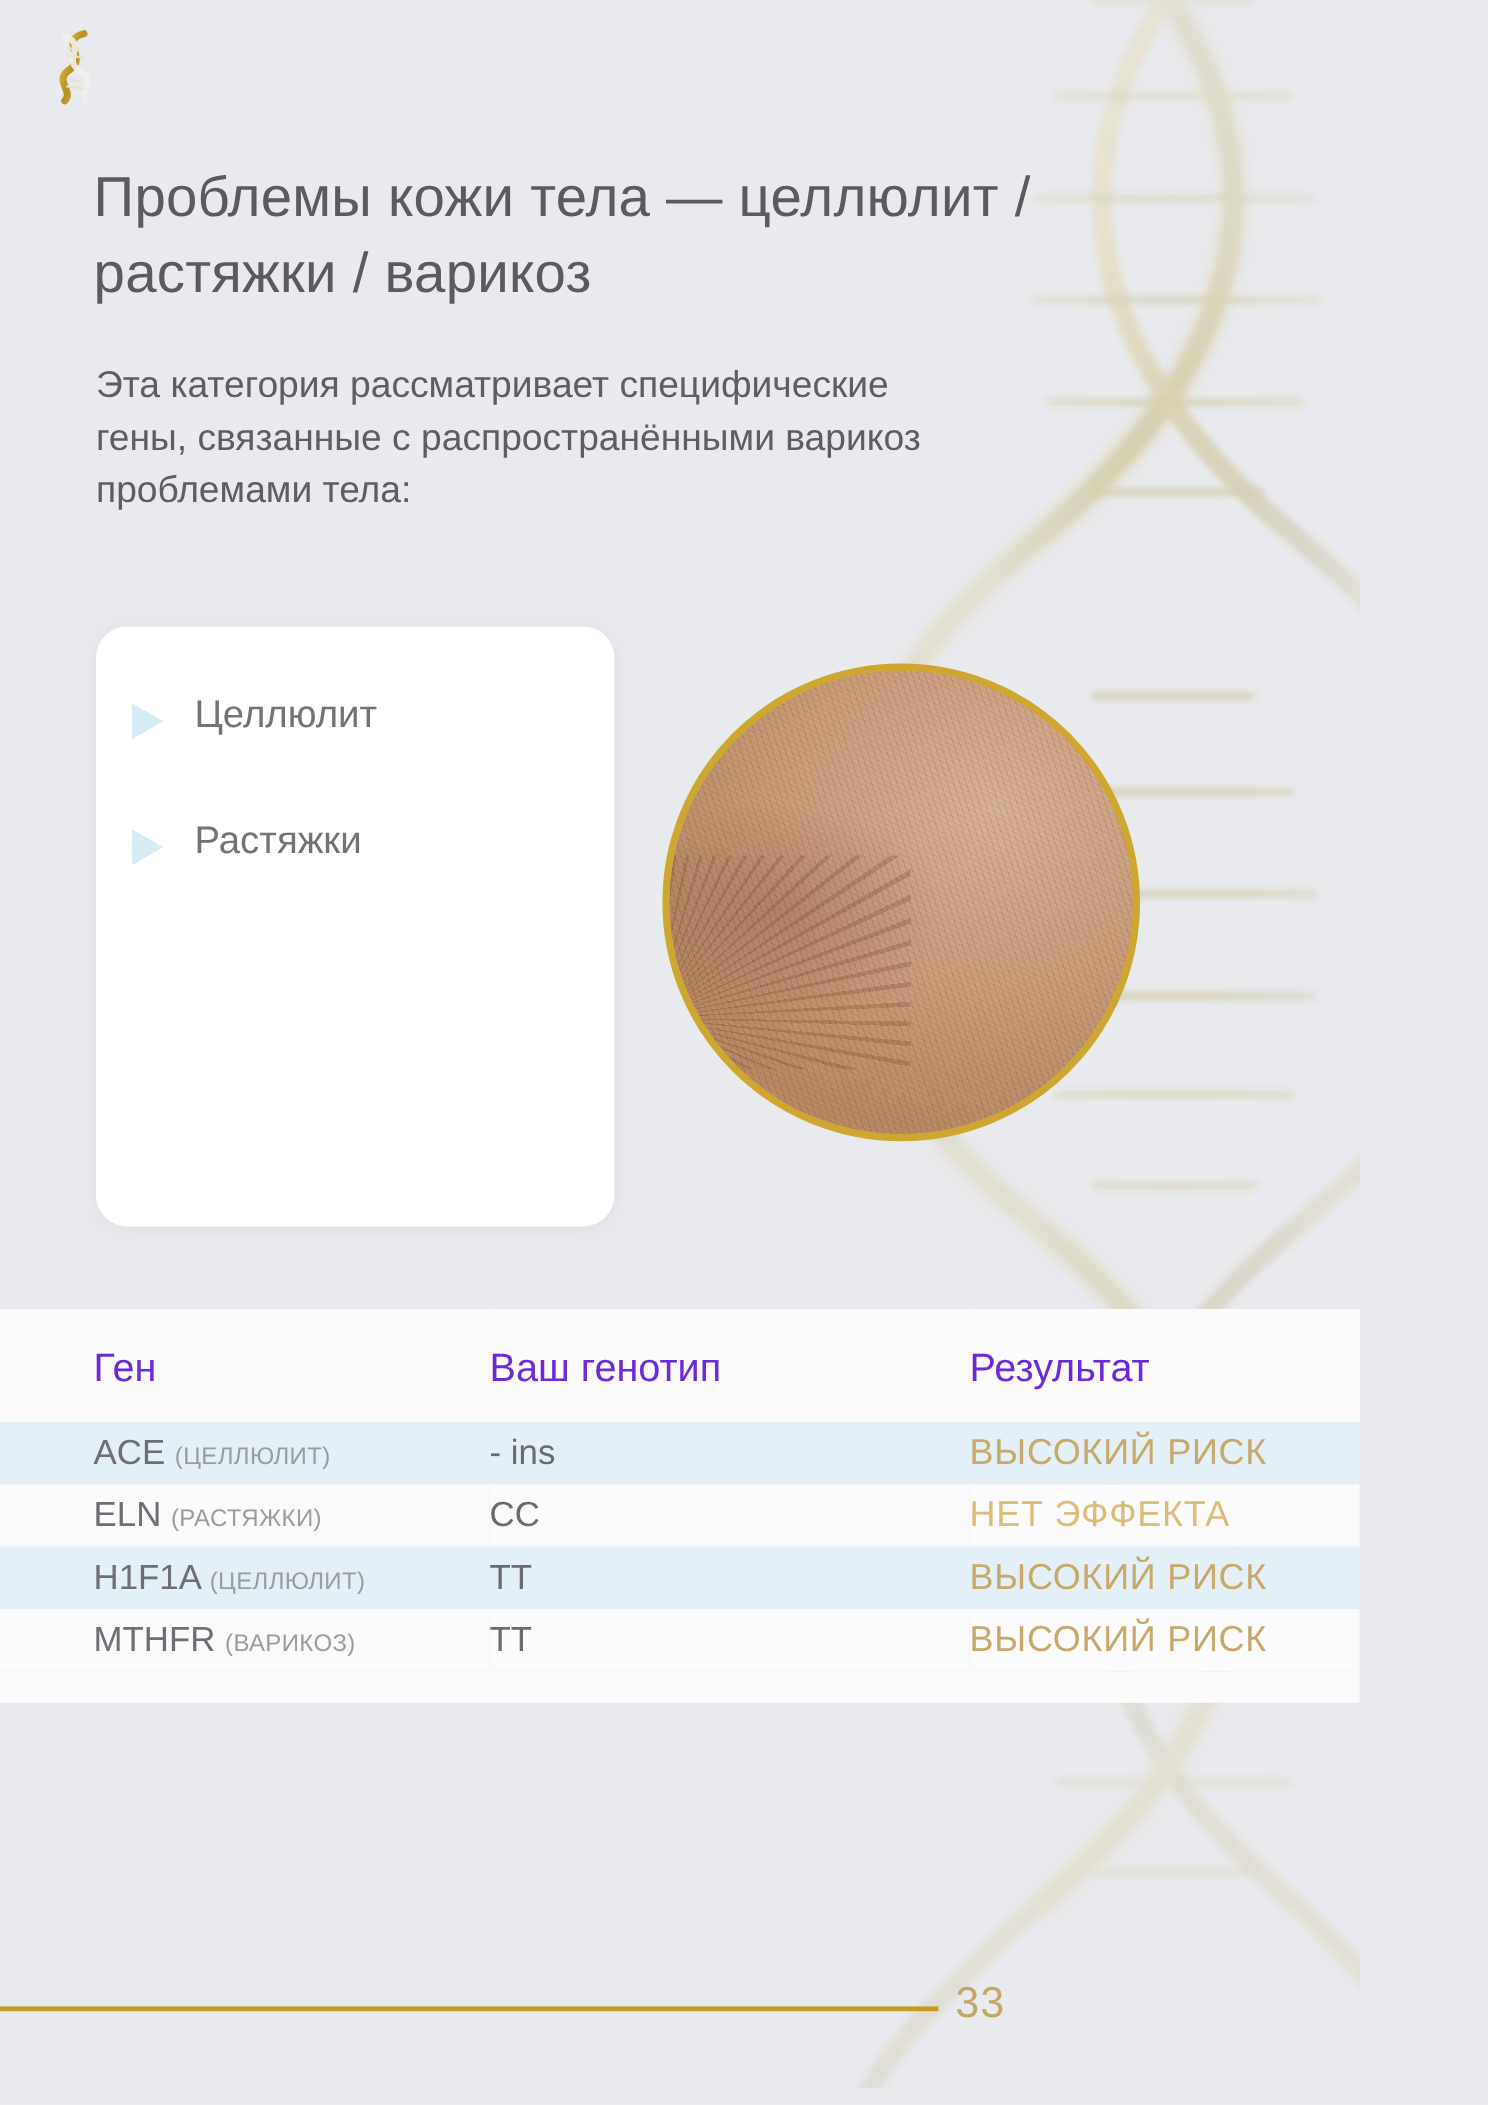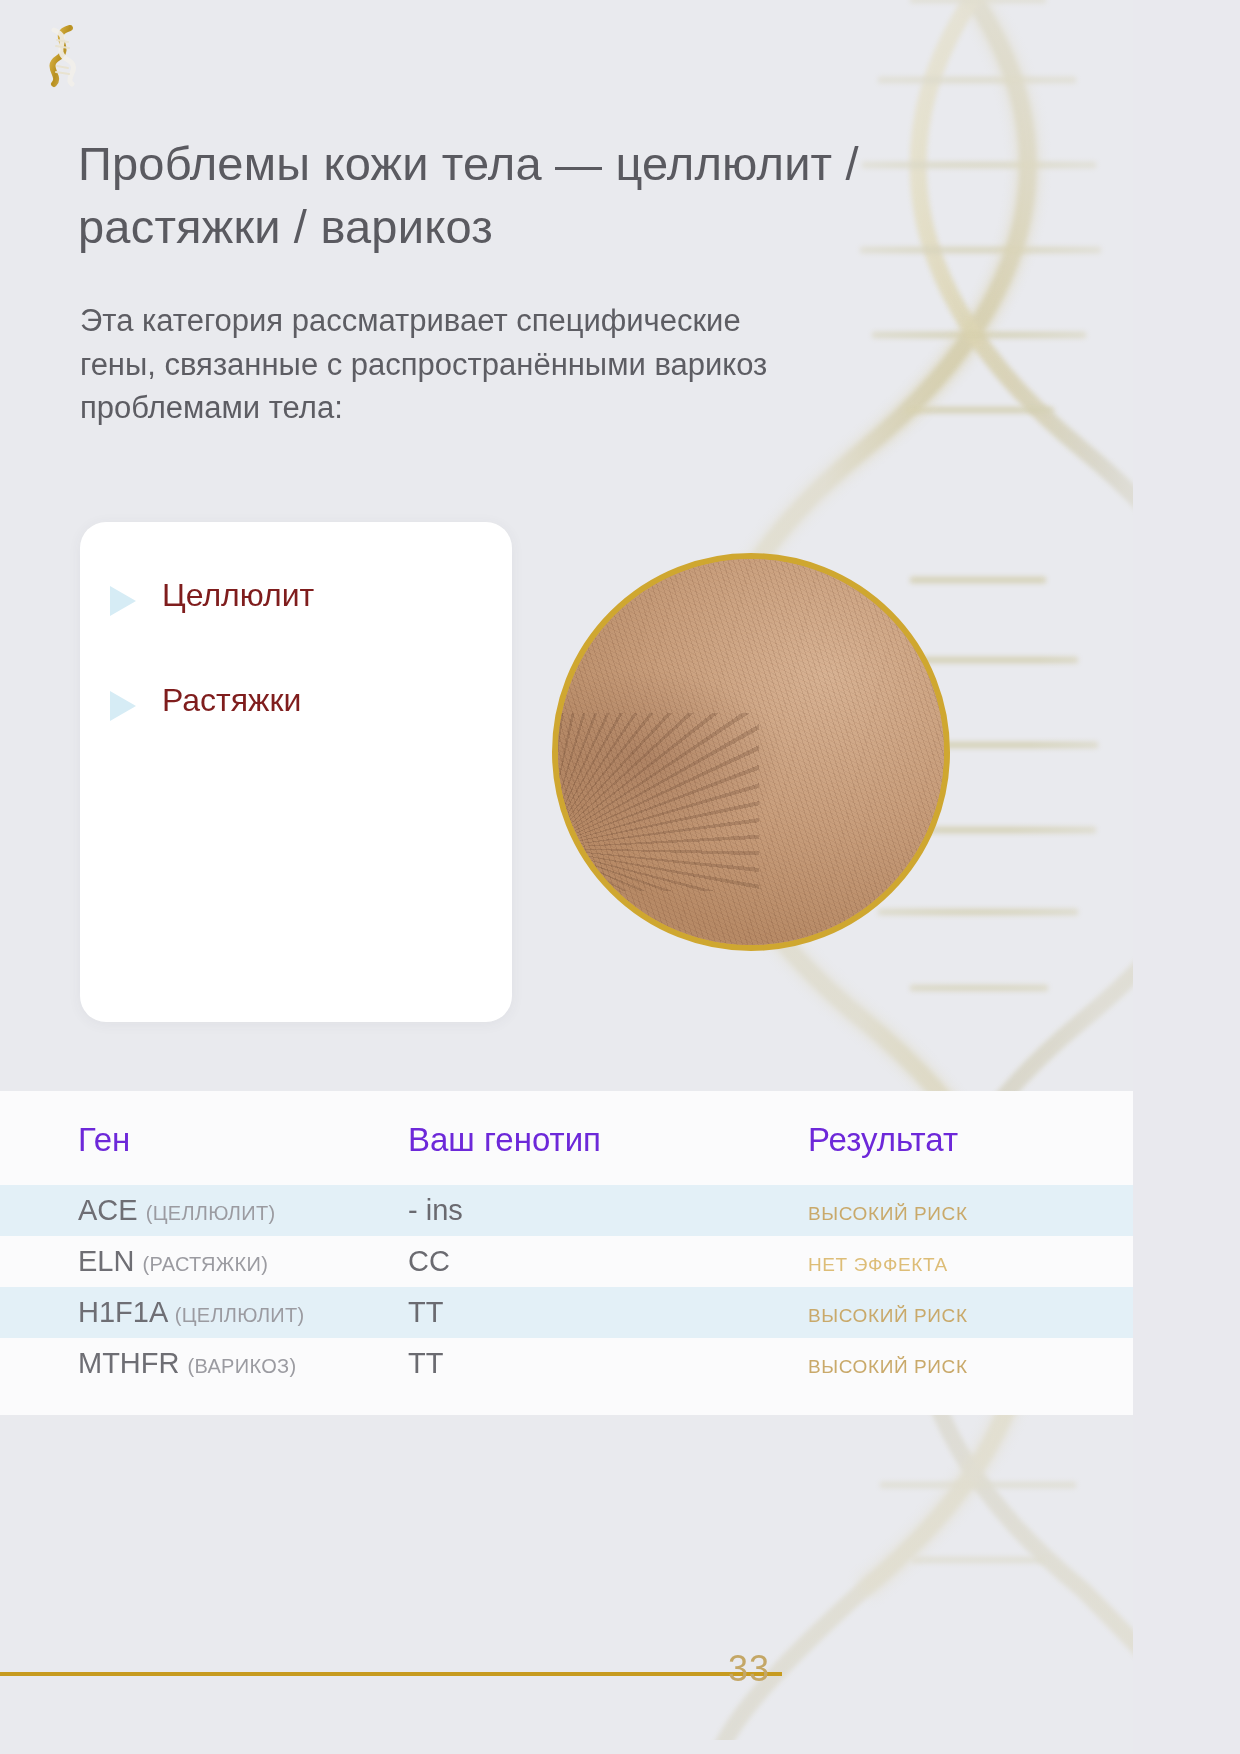--- a/index.html
+++ b/index.html
@@ -51,21 +51,21 @@
   .bullet{display:flex;align-items:flex-start;margin-bottom:62px;}
   .bullet:last-child{margin-bottom:0;}
   .tri{
     width:0;height:0;flex:0 0 auto;
     border-left:26px solid #d6ecf5;
     border-top:15px solid transparent;
     border-bottom:15px solid transparent;
     margin-top:12px;margin-right:26px;margin-left:8px;
   }
   .bullet-label{
-    font-size:32px;line-height:1.33;font-weight:300;color:#7f1d1d;
+    font-size:32px;line-height:1.33;font-weight:300;color:#737373;
   }
 
   
   .photo-ring{
     position:absolute;left:552px;top:553px;width:398px;height:398px;
     border-radius:50%;
     border:6px solid #cfa730;
     overflow:hidden;
     box-sizing:border-box;
     background:#c79a74;
@@ -107,31 +107,31 @@
   .col-geno{width:400px;}
   .col-res{width:510px;padding-left:8px;}
   .tbl td{
     padding:9px 0;
     font-size:29px;font-weight:300;color:#6a6a70;
   }
   .tbl tbody tr.odd{background:#e3f0f7;}
   .tbl tbody tr.even{background:#fbfbfc;}
   .gene-name{color:#6e6e74;}
   .gene-tag{font-size:20px;color:#9b9ba1;letter-spacing:.3px;margin-top:12px;}
-  .res{font-size:19px;letter-spacing:.6px;}
+  .res{font-size:30px;letter-spacing:.6px;}
   .res.risk{color:#c9a96a;}
   .res.noeffect{color:#ddbd77;}
   .tbl-bottom{height:26px;background:#fbfbfc;width:1240px;}
 
   
   .footer-rule{
     position:absolute;left:0;top:1672px;width:782px;height:4px;background:#c79b1f;
   }
   .page-num{
-    position:absolute;left:728px;top:1648px;width:110px;text-align:left;
+    position:absolute;left:728px;top:1648px;width:110px;text-align:right;
     font-size:36px;font-weight:300;color:#c4a766;letter-spacing:1px;
   }
 </style>
 </head>
 <body>
 
 <div class="page">
 
   <div class="dna-bg">
     <svg width="620" height="1800" viewBox="0 0 620 1800" aria-hidden="true">

